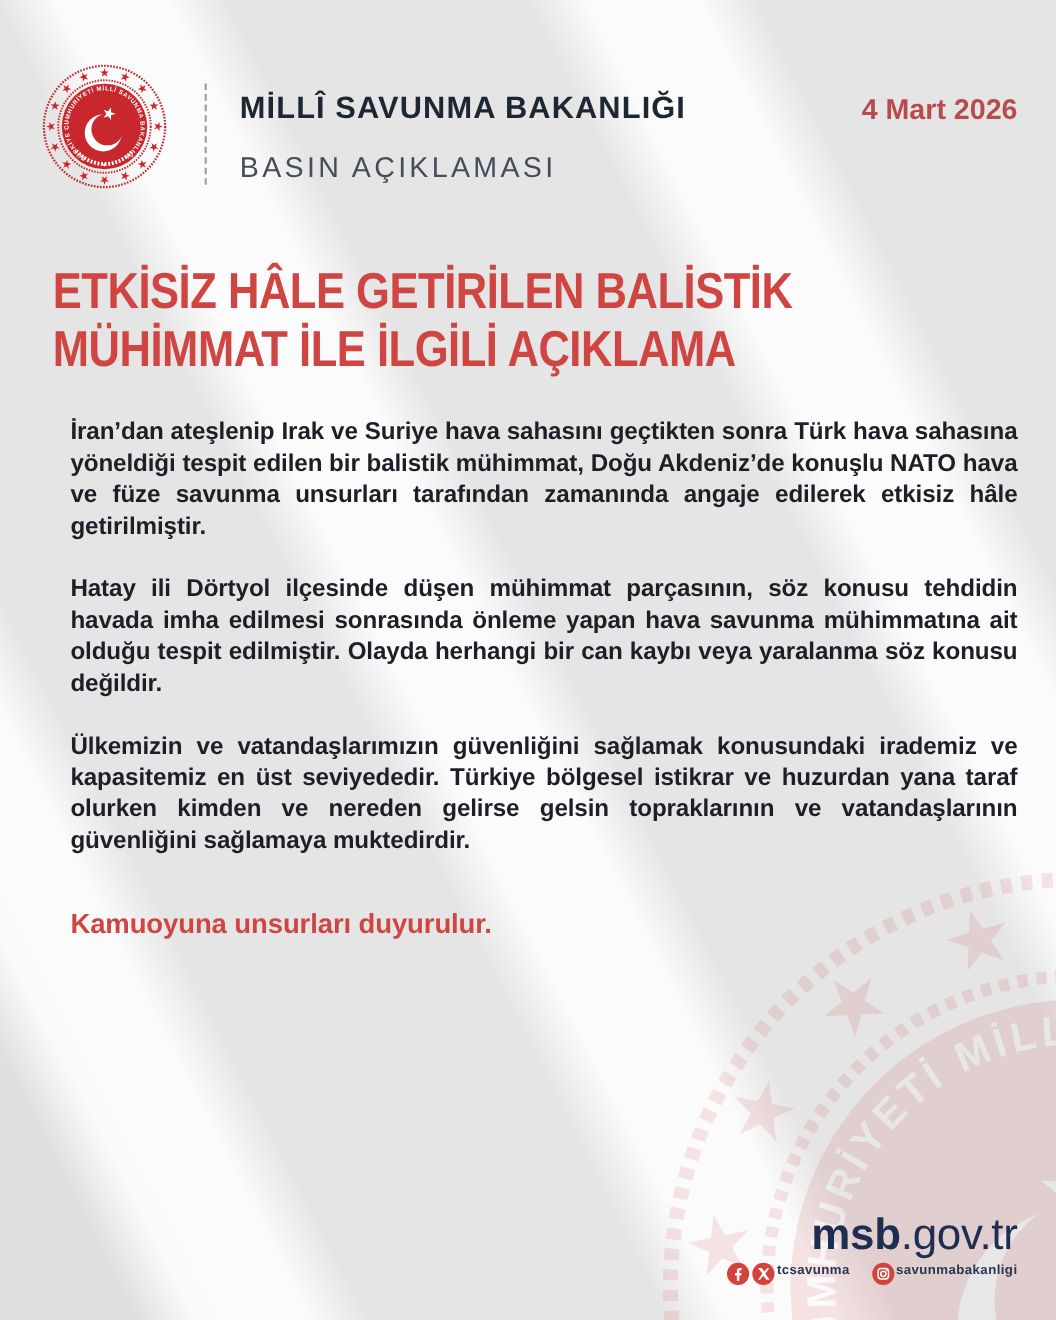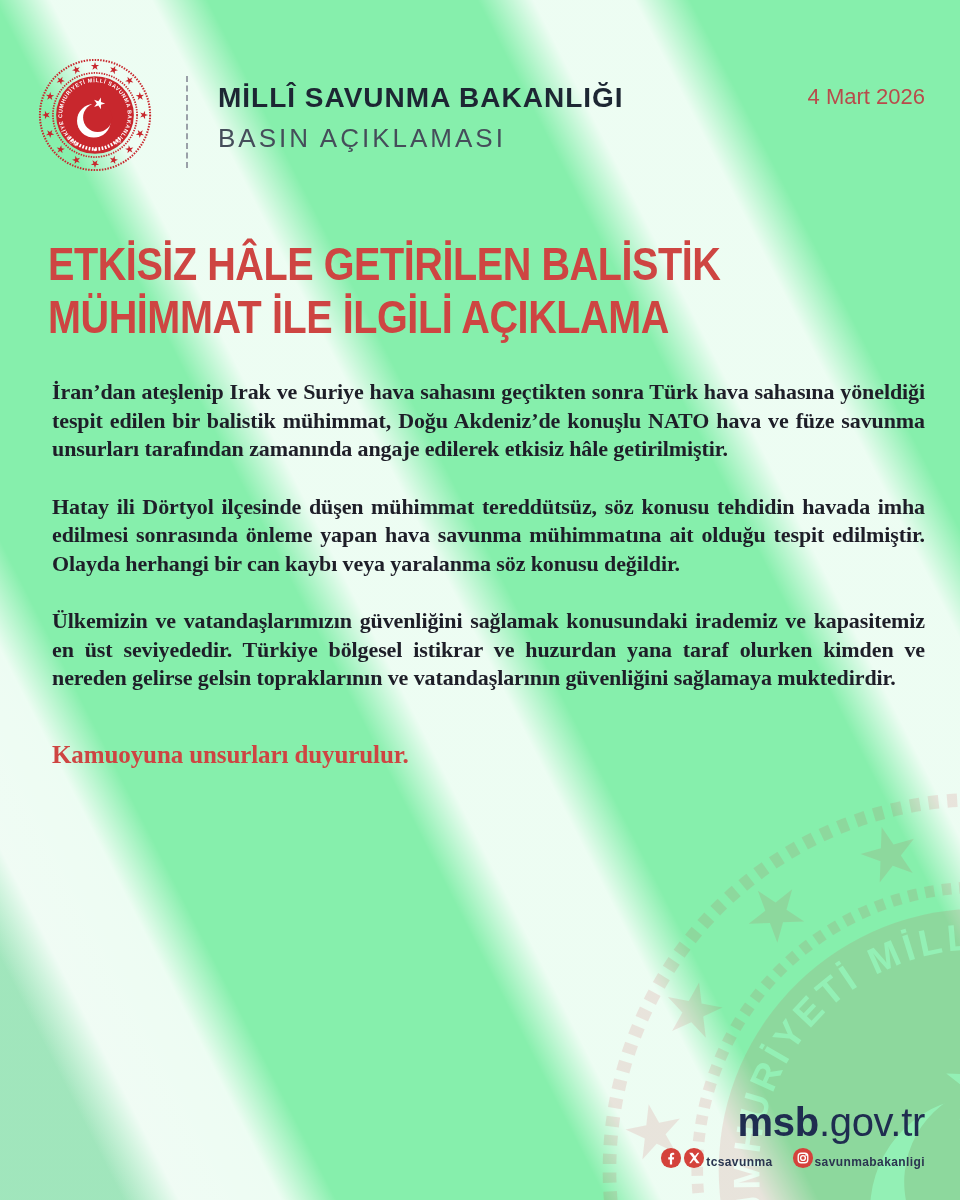--- a/index.html
+++ b/index.html
@@ -1,56 +1,56 @@
 <!DOCTYPE html>
 <html><head>
 <meta charset="utf-8">
 <style>
   html,body{margin:0;padding:0;}
   .page{
     position:relative;width:960px;height:1200px;overflow:hidden;
-    background:#86efac;
+    background:#e5e5e5;
     font-family:"Liberation Sans",sans-serif;
   }
   .stripes{
     position:absolute;inset:0;pointer-events:none;
     background:
       repeating-linear-gradient(63deg,
         rgba(255,255,255,0) 0px, rgba(255,255,255,0) 110px,
         rgba(255,255,255,.85) 160px, rgba(255,255,255,.85) 250px,
         rgba(255,255,255,0) 300px, rgba(255,255,255,0) 430px),
       linear-gradient(63deg, rgba(210,212,218,.35) 0 120px, rgba(210,212,218,0) 260px);
   }
   .watermark{
     position:absolute;left:590px;top:780px;width:780px;height:780px;
     opacity:.11;transform:rotate(-16deg);pointer-events:none;
   }
   
   .logo{position:absolute;left:37px;top:57px;width:116px;height:116px;}
   .divider{position:absolute;left:186px;top:76px;height:92px;width:0;border-left:2px dashed #9AA0A8;}
   .titles{position:absolute;left:218px;top:83px;}
   .t1{font-size:28px;font-weight:700;letter-spacing:1px;color:#1D2633;line-height:30px;}
-  .t2{font-size:26px;font-weight:400;letter-spacing:3px;color:#454D5A;line-height:28px;margin-top:11px;}
-  .date{position:absolute;right:35px;top:84px;font-size:22px;font-weight:400;color:#B84B4B;}
+  .t2{font-size:26px;font-weight:400;letter-spacing:3px;color:#454D5A;line-height:28px;margin-top:25px;}
+  .date{position:absolute;right:35px;top:84px;font-size:26px;font-weight:700;color:#B84B4B;}
   
   main{position:absolute;left:48px;right:35px;top:238px;}
   h1{
     margin:0 0 34px 0;font-size:46px;line-height:53px;font-weight:700;
     color:#CE4542;letter-spacing:-.5px;white-space:nowrap;
     transform:scaleX(.86);transform-origin:left top;
   }
   main p{
-    margin:0 0 29px 4px;font-size:22px;line-height:28.5px;font-weight:700;
-    color:#1E1E28;text-align:justify;letter-spacing:-.1px;font-family:Liberation Serif, serif;
+    margin:0 0 29px 16px;font-size:22px;line-height:28.5px;font-weight:700;
+    color:#1E1E28;text-align:justify;letter-spacing:-.1px;
   }
   main p.closing{margin-top:47px;font-size:25px;line-height:30px;color:#CE4542;text-align:left;}
   
   .site{position:absolute;right:35px;top:1100px;font-size:40px;color:#1F2D50;letter-spacing:-.3px;}
   .site .b{font-weight:700;}
-  .social{position:absolute;right:35px;top:1147px;display:flex;align-items:flex-end;gap:1px;}
+  .social{position:absolute;right:35px;top:1147px;display:flex;align-items:flex-start;gap:1px;}
   .social .handle{font-size:12px;font-weight:700;letter-spacing:.4px;color:#2A3550;margin-right:18px;}
   .social .handle:last-child{margin-right:0;}
   .sicon{width:22px;height:22px;display:block;}
   .hiddefs{position:absolute;width:0;height:0;overflow:hidden;}
 </style>
 </head>
 <body>
 
 <div class="page">
 
@@ -106,21 +106,21 @@
     <div class="titles">
       <div class="t1">MİLLÎ SAVUNMA BAKANLIĞI</div>
       <div class="t2">BASIN AÇIKLAMASI</div>
     </div>
     <div class="date">4 Mart 2026</div>
   </header>
 
   <main>
     <h1><span>ETKİSİZ HÂLE GETİRİLEN BALİSTİK</span><br><span>MÜHİMMAT İLE İLGİLİ AÇIKLAMA</span></h1>
     <p>İran’dan ateşlenip Irak ve Suriye hava sahasını geçtikten sonra Türk hava sahasına yöneldiği tespit edilen bir balistik mühimmat, Doğu Akdeniz’de konuşlu NATO hava ve füze savunma unsurları tarafından zamanında angaje edilerek etkisiz hâle getirilmiştir.</p>
-    <p>Hatay ili Dörtyol ilçesinde düşen mühimmat tereddütsüz, söz konusu tehdidin havada imha edilmesi sonrasında önleme yapan hava savunma mühimmatına ait olduğu tespit edilmiştir. Olayda herhangi bir can kaybı veya yaralanma söz konusu değildir.</p>
+    <p>Hatay ili Dörtyol ilçesinde düşen mühimmat parçasının, söz konusu tehdidin havada imha edilmesi sonrasında önleme yapan hava savunma mühimmatına ait olduğu tespit edilmiştir. Olayda herhangi bir can kaybı veya yaralanma söz konusu değildir.</p>
     <p>Ülkemizin ve vatandaşlarımızın güvenliğini sağlamak konusundaki irademiz ve kapasitemiz en üst seviyededir. Türkiye bölgesel istikrar ve huzurdan yana taraf olurken kimden ve nereden gelirse gelsin topraklarının ve vatandaşlarının güvenliğini sağlamaya muktedirdir.</p>
     <p class="closing">Kamuoyuna unsurları duyurulur.</p>
   </main>
 
   <footer>
     <div class="site"><span class="b">msb</span><span>.gov.tr</span></div>
     <div class="social">
       <svg class="sicon" viewBox="0 0 24 24">
         <circle cx="12" cy="12" r="11" fill="#D4423B"></circle>
         <path fill="#FFFFFF" d="M13.2,19 v-5.4 h1.9 l0.3,-2.3 h-2.2 V9.7 c0,-0.7 0.25,-1.15 1.25,-1.15 h1.05 V6.45 c-0.2,-0.03 -0.95,-0.09 -1.75,-0.09 c-1.75,0 -2.95,1.05 -2.95,3.05 v1.9 H9 v2.3 h1.8 V19 z"></path>

